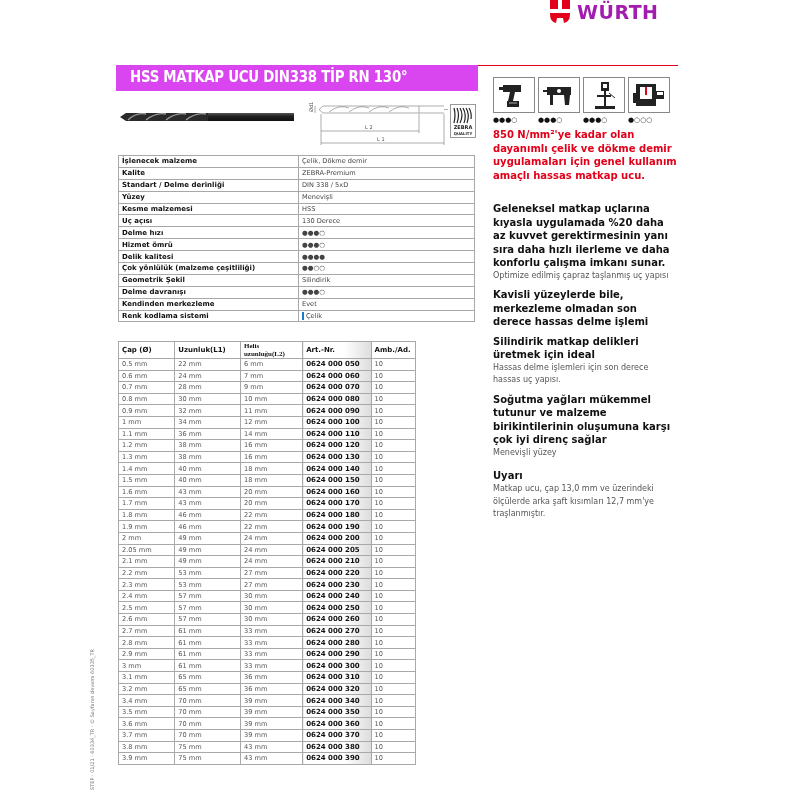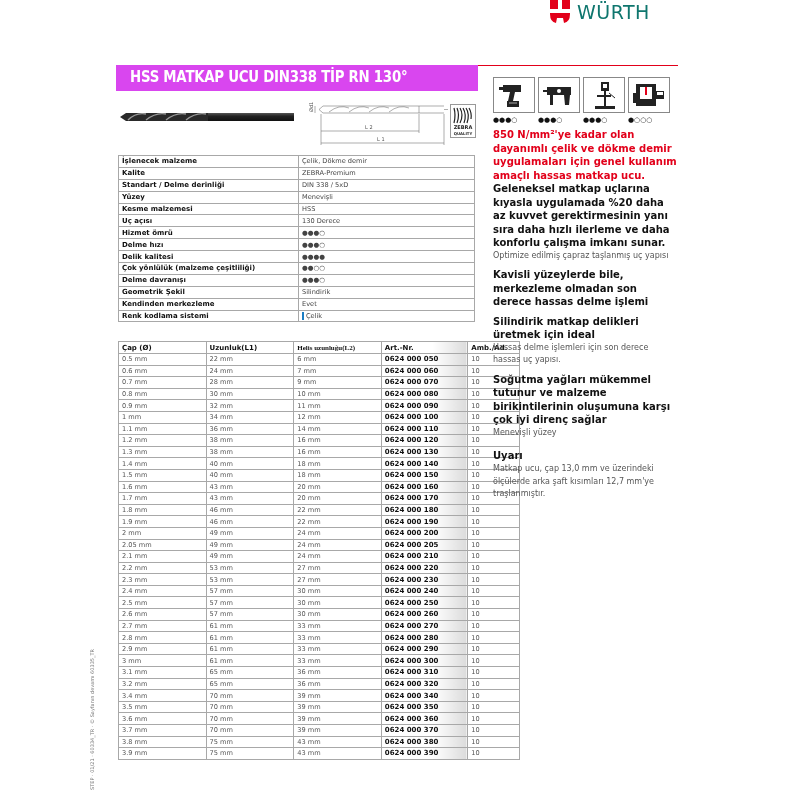--- a/index.html
+++ b/index.html
@@ -1,21 +1,21 @@
 <!DOCTYPE html>
 <html><head>
 <meta charset="utf-8">
 <style>
   * { box-sizing: border-box; margin: 0; padding: 0; }
   html, body { width: 800px; height: 800px; background: #ffffff; overflow: hidden; }
   body { position: relative; font-family: "DejaVu Sans", sans-serif; color: #222; }
 
   .logo { position: absolute; left: 549px; top: 0; height: 24px; display: flex; align-items: center; }
   .logo-mark { width: 22px; height: 24px; position: relative; }
-  .logo-word { font-family: "DejaVu Sans", sans-serif; font-weight: normal; font-size: 19px; color: #0f766e; margin-left: 6px; letter-spacing: 0.5px; line-height: 20px; }
+  .logo-word { font-family: "DejaVu Sans", sans-serif; font-weight: bold; font-size: 19px; color: #a21caf; margin-left: 6px; letter-spacing: 0.5px; line-height: 20px; }
 
   .title-bar { position: absolute; left: 116px; top: 65px; width: 362px; height: 26px; background: #d946ef; }
   .title-text { position: absolute; left: 14px; top: 3px; color: #fff; font-family: "DejaVu Sans", sans-serif; font-weight: bold; font-size: 15.5px; letter-spacing: -0.3px; white-space: nowrap; transform: scaleX(0.86); transform-origin: left; }
   .title-line { position: absolute; left: 478px; top: 65px; width: 200px; height: 1px; background: #e2001a; }
 
   .drill-photo { position: absolute; left: 116px; top: 108px; width: 178px; height: 18px; }
   .drill-diagram { position: absolute; left: 309px; top: 100px; width: 140px; height: 50px; }
   .zebra-badge { position: absolute; left: 450px; top: 104px; width: 26px; height: 34px; border: 1px solid #999; background: #fff; }
   .zebra-stripes { position: absolute; left: 2px; top: 2px; width: 20px; height: 17px; }
   .zebra-text { position: absolute; left: 0; right: 0; font-weight: bold; text-align: center; color: #222; }
@@ -27,31 +27,31 @@
   .tool svg { position: absolute; left: 3px; top: 3px; width: 34px; height: 28px; }
   .tool-ratings { position: absolute; left: 493px; top: 116px; display: flex; gap: 3px; }
   .tool-rating { width: 42px; font-size: 7px; letter-spacing: 0px; color: #111; }
 
   .spec-table { position: absolute; left: 118px; top: 155px; width: 357px; border-collapse: collapse; font-size: 7px; border-radius: 13px; }
   .spec-table td { border: 1px solid #a8a8a8; height: 11.9px; padding: 0 3px; line-height: 10px; white-space: nowrap; }
   .spec-table td.k { font-weight: bold; width: 180px; color: #111; }
   .spec-table td.v { color: #444; font-size: 6.6px; }
   .color-chip { display: inline-block; width: 2px; height: 8px; background: #1a7dc4; vertical-align: middle; margin-right: 2px; }
 
-  .prod-table { position: absolute; left: 118px; top: 341px; width: 402px; border-collapse: collapse; font-size: 6.6px; }
+  .prod-table { position: absolute; left: 118px; top: 341px; width: 298px; border-collapse: collapse; font-size: 6.6px; }
   .prod-table th { text-align: left; font-weight: bold; font-size: 7px; border: 1px solid #a8a8a8; height: 12px; padding: 0 3px; color: #111; }
   .prod-table td { border: 1px solid #a8a8a8; height: 11.6px; padding: 0 3px; color: #555; line-height: 10px; white-space: nowrap; }
   .prod-table td.art, .prod-table th.art { background: linear-gradient(90deg, #ffffff 0%, #ffffff 60%, #dcdcdc 100%); }
   .prod-table td.art { font-weight: bold; color: #111; font-size: 7px; }
   .c1 { width: 78px; } .c2 { width: 78px; } .c3 { width: 78px; font-family: Liberation Serif, serif; } .c4 { width: 77px; } .c5 { width: 46px; }
 
   .side-text { position: absolute; left: 89px; top: 790px; transform: rotate(-90deg); transform-origin: left top; font-size: 5px; color: #777; white-space: nowrap; }
 
   .right-col { position: absolute; left: 493px; top: 128px; width: 185px; }
-  .red-lead { color: #e2001a; font-weight: bold; font-size: 10px; line-height: 13.5px; margin-bottom: 0; }
+  .red-lead { color: #e2001a; font-weight: bold; font-size: 10px; line-height: 13.5px; margin-bottom: 20px; }
   .bold-para { color: #111; font-weight: bold; font-size: 10px; line-height: 13.5px; }
   .light-para { color: #555; font-size: 8px; line-height: 12.5px; }
   .block { margin-bottom: 6px; }
   .warn-title { color: #111; font-weight: bold; font-size: 10px; line-height: 14px; margin-top: 10px; }
 </style>
 </head>
 <body>
 
 <div class="logo">
   <div class="logo-mark">
@@ -190,42 +190,42 @@
       </tr>
       <tr>
         <td class="k">Kesme malzemesi</td>
         <td class="v">HSS</td>
       </tr>
       <tr>
         <td class="k">Uç açısı</td>
         <td class="v">130 Derece</td>
       </tr>
       <tr>
+        <td class="k">Delme hızı</td>
+        <td class="v">●●●○</td>
+      </tr>
+      <tr>
         <td class="k">Hizmet ömrü</td>
         <td class="v">●●●○</td>
       </tr>
       <tr>
-        <td class="k">Delme hızı</td>
-        <td class="v">●●●○</td>
-      </tr>
-      <tr>
         <td class="k">Delik kalitesi</td>
         <td class="v">●●●●</td>
       </tr>
       <tr>
         <td class="k">Çok yönlülük (malzeme çeşitliliği)</td>
         <td class="v">●●○○</td>
       </tr>
       <tr>
+        <td class="k">Geometrik Şekil</td>
+        <td class="v">Silindirik</td>
+      </tr>
+      <tr>
         <td class="k">Delme davranışı</td>
         <td class="v">●●●○</td>
-      </tr>
-      <tr>
-        <td class="k">Geometrik Şekil</td>
-        <td class="v">Silindirik</td>
       </tr>
       <tr>
         <td class="k">Kendinden merkezleme</td>
         <td class="v">Evet</td>
       </tr>
       <tr>
         <td class="k">Renk kodlama sistemi</td>
         <td class="v"><span class="color-chip" style="background: rgb(26, 125, 196);"></span><span>Çelik</span></td>
       </tr>
     </tbody>

